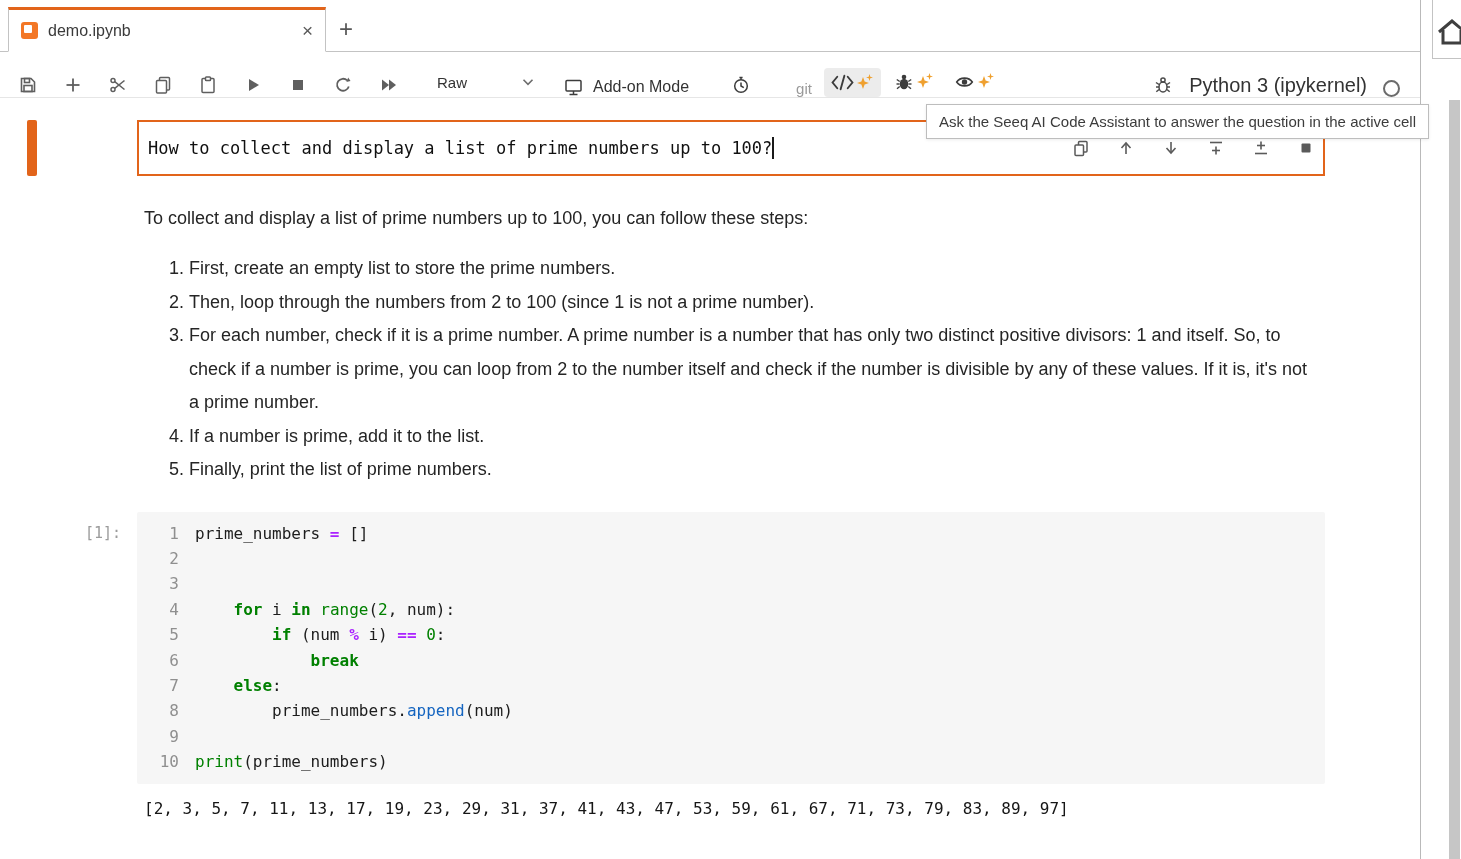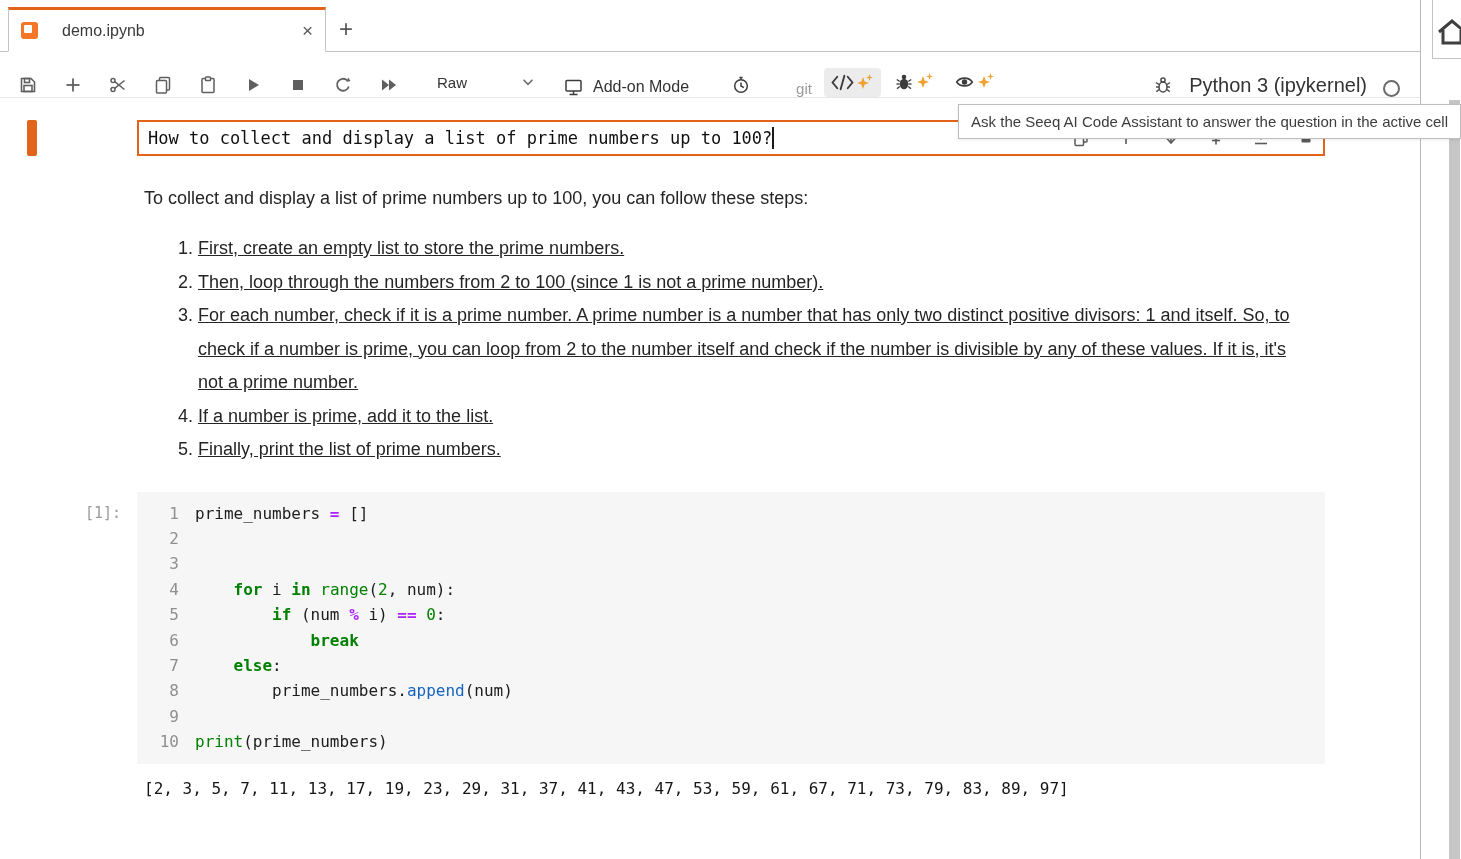--- a/index.html
+++ b/index.html
@@ -8,21 +8,21 @@
     width:1461px; height:859px; position:relative; overflow:hidden;
     background:#fff; font-family:"Liberation Sans", sans-serif;
   }
   .main { position:absolute; left:0; top:0; width:1420px; height:859px; }
 
   
   .tabbar { display:flex; align-items:flex-end; height:52px; border-bottom:1px solid #c3c3c3; padding-left:8px; }
   .tab {
     height:45px; width:318px; margin-bottom:-1px; z-index:2; background:#fff;
     border:1px solid #c3c3c3; border-top:3px solid #e2641a; border-bottom:1px solid #fff;
-    display:flex; align-items:center; gap:24px; padding:0 12px; cursor:pointer;
+    display:flex; align-items:center; gap:10px; padding:0 12px; cursor:pointer;
   }
   .nb-icon { width:17px; height:17px; background:#f37726; border-radius:3px; position:relative; flex-shrink:0; }
   .nb-icon:after { content:''; position:absolute; left:3px; top:3px; width:8px; height:8px; background:#fff; border-radius:1px; }
   .tab-title { font-size:16px; color:#3a3a3a; flex:1; }
   .tab-close { font-size:19px; color:#5a5a5a; line-height:1; }
   .newtab { width:40px; height:44px; display:flex; align-items:center; justify-content:center; font-size:24px; color:#565656; cursor:pointer; }
 
   
   .toolbar { height:46px; display:flex; align-items:flex-end; padding-left:16px; border-bottom:1px solid #e6e6e6; position:relative; }
   .tbtn { width:24px; height:24px; margin-right:21px; display:flex; align-items:center; justify-content:center; cursor:pointer; flex-shrink:0; }
@@ -32,41 +32,41 @@
   .git-label { margin-left:22px; font-size:15px; color:#9a9a9a; flex-shrink:0; }
   .ai-group { margin-left:12px; display:flex; align-items:center; gap:6px; flex-shrink:0; }
   .ai-btn { display:flex; align-items:flex-start; padding:5px 7px; border-radius:4px; gap:1px; cursor:pointer; }
   .ai-btn.hover { background:#ececec; }
   .spacer { flex:1; }
   .kernel-label { font-size:20px; color:#333; margin:0 16px 0 14px; white-space:nowrap; }
   .kernel-status { width:17px; height:17px; border:2px solid #6b6b6b; border-radius:50%; margin-right:20px; flex-shrink:0; }
 
   
   .tooltip {
-    position:absolute; top:104px; right:0; z-index:20; background:#fff;
+    position:absolute; top:104px; right:32px; z-index:20; background:#fff;
     border:1px solid #bdbdbd; padding:8px 12px; font-size:15px; color:#3c3c3c;
     white-space:nowrap; box-shadow:0 1px 3px rgba(0,0,0,0.08);
   }
 
   
-  .active-cell { display:flex; align-items:stretch; margin:22px 95px 0 27px; height:36px; position:relative; }
+  .active-cell { display:flex; align-items:stretch; margin:22px 95px 0 27px; height:56px; position:relative; }
   .collapser { width:10px; border-radius:2px; background:#e2641a; cursor:pointer; flex-shrink:0; }
   .cell-editor {
     flex:1; margin-left:100px; border:2px solid #e2641a; background:#fff; position:relative;
     display:flex; align-items:center; padding:0 9px;
     font-family:"DejaVu Sans Mono", monospace; font-size:17px; color:#101010;
   }
   .caret { width:2px; height:22px; background:#1a1a1a; display:inline-block; vertical-align:middle; }
   .cell-toolbar { position:absolute; right:8px; top:50%; transform:translateY(-50%); display:flex; gap:27px; align-items:center; background:#fff; padding-left:8px; }
   .ctbtn { width:18px; height:18px; display:flex; align-items:center; justify-content:center; cursor:pointer; }
 
   
   .md { margin:26px 95px 0 144px; max-width:1190px; font-size:18px; color:#252525; }
   .md p { margin:0 0 17px 0; line-height:33px; }
-  .md ol { margin:13px; padding-left:41px;text-decoration:underline; }
+  .md ol { margin:4px; padding-left:41px; }
   .md li { line-height:33.5px; }
 
   
   .code-row { display:flex; margin:25px 95px 0 85px; }
   .exec-count { width:52px; flex-shrink:0; font-family:"DejaVu Sans Mono", monospace; font-size:15px; color:#9b9b9b; padding-top:12px; }
   .editor { flex:1; background:#f6f6f6; border-radius:2px; padding:9px 0; font-family:"DejaVu Sans Mono", monospace; font-size:16px; }
   .code-line { display:flex; line-height:25.4px; }
   .gutter { width:58px; flex-shrink:0; text-align:right; padding-right:16px; color:#8f8f8f; }
   .code-text { white-space:pre; color:#1d1d1d; }
   .tok-k { color:#008000; font-weight:bold; }

